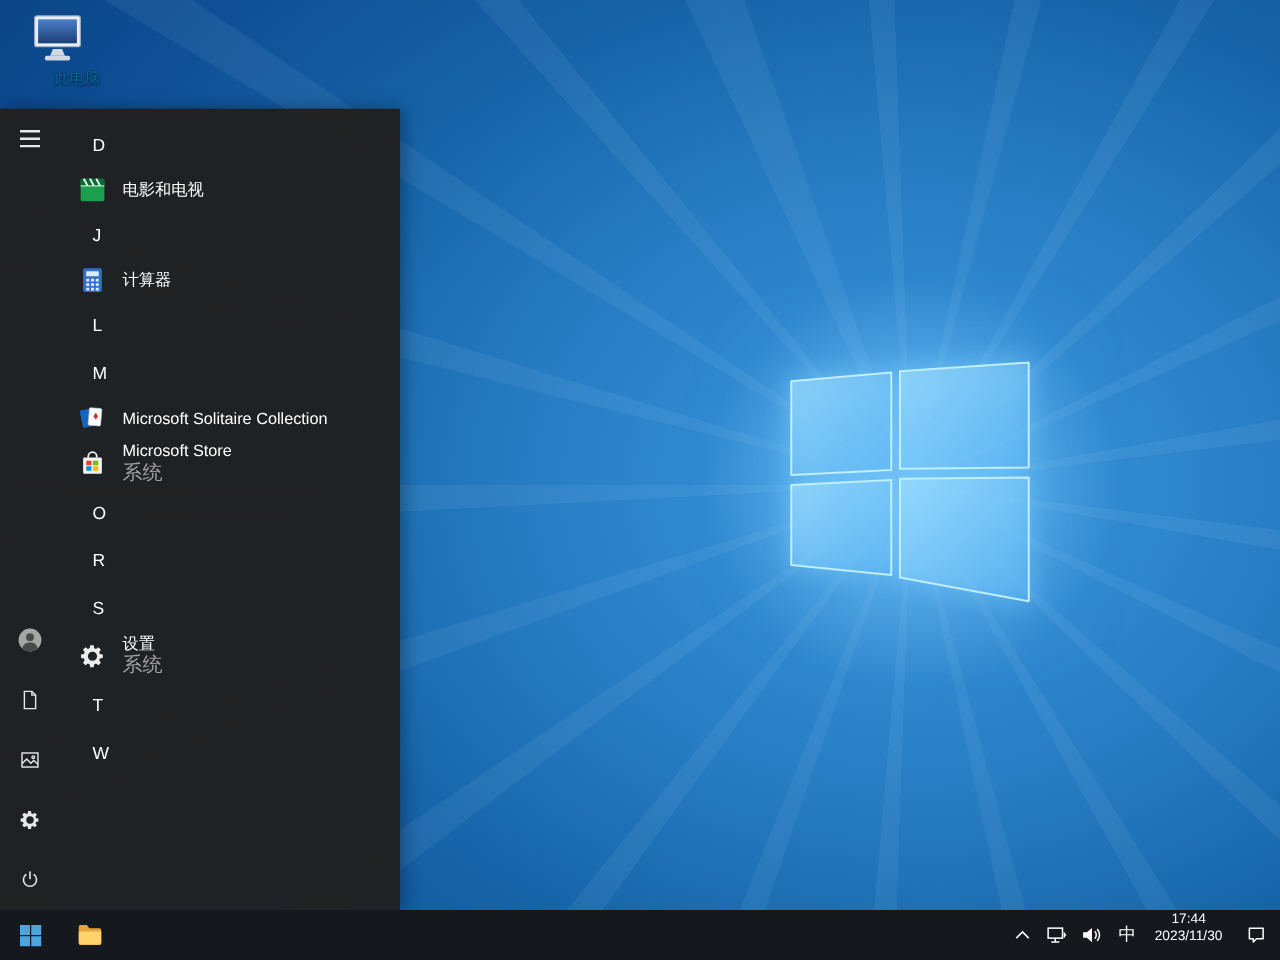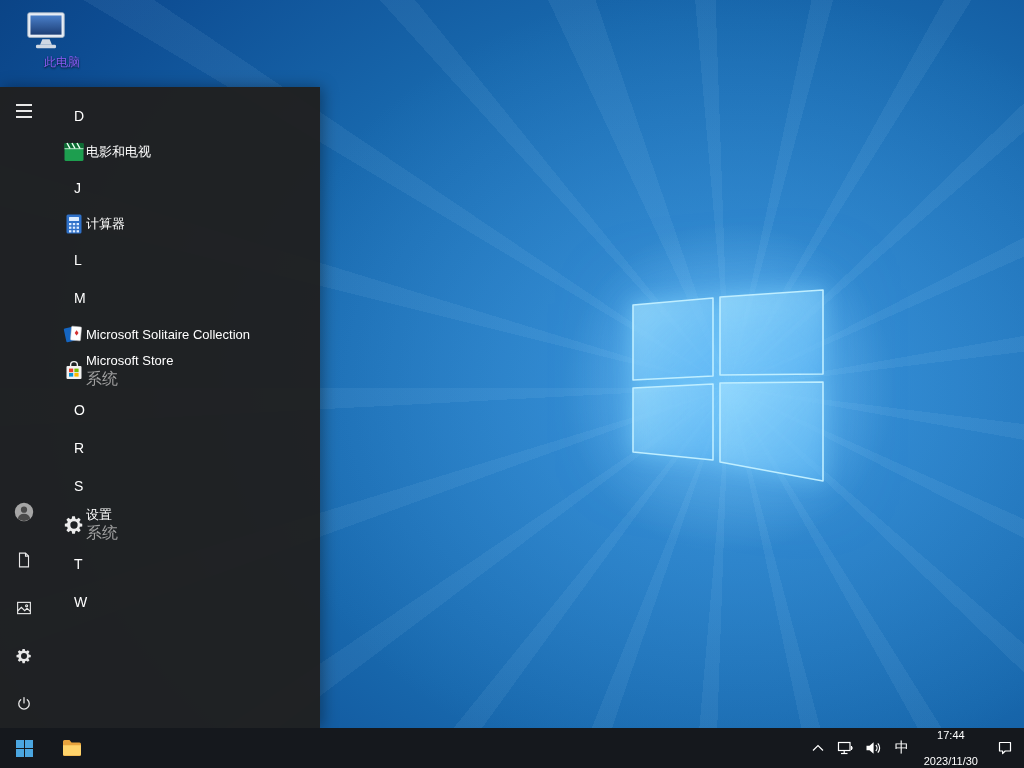--- a/index.html
+++ b/index.html
@@ -22,41 +22,41 @@
     position:absolute;left:632px;top:289px;width:192px;height:194px;
     filter:drop-shadow(0 0 10px rgba(130,215,255,.85)) drop-shadow(0 0 34px rgba(90,180,255,.55));
   }
 
   
   .desktop-icon{
     position:absolute;left:8px;top:10px;width:76px;
     display:flex;flex-direction:column;align-items:center;gap:2px;cursor:default;
   }
   .desktop-icon .label{
-    color:#8b5cf6;font-size:12px;text-shadow:0 1px 2px rgba(0,0,0,.85);text-align:right;margin-left:32px;
+    color:#0369a1;font-size:12px;text-shadow:0 1px 2px rgba(0,0,0,.85);text-align:right;margin-left:32px;
   }
 
   
   .start-menu{
     position:absolute;left:0;bottom:40px;width:320px;height:641px;
     background:rgba(32,32,32,0.97);display:flex;
     box-shadow:3px 0 14px rgba(0,0,0,.35);
     color:#fff;
   }
   .rail{width:48px;display:flex;flex-direction:column;align-items:stretch;flex:none;}
   .rail-btn{height:48px;display:flex;align-items:center;justify-content:center;cursor:pointer;}
   .rail-spacer{flex:1;}
 
   .app-list{flex:1;padding-top:10px;overflow:hidden;}
   .section-letter{
     height:38px;display:flex;align-items:center;padding-left:26px;
     font-size:14px;color:#fff;cursor:pointer;
   }
   .app-row{
-    height:34px;display:flex;align-items:center;padding-left:14px;gap:0;cursor:pointer;
+    height:34px;display:flex;align-items:center;padding-left:14px;gap:12px;cursor:pointer;
   }
   .app-row.two-line{height:40px;}
   .app-icon{width:24px;height:24px;flex:none;display:flex;align-items:center;justify-content:center;}
   .app-label{font-size:13px;color:#fff;white-space:nowrap;}
   .app-sub{font-size:16px;color:#9f9f9f;margin-top:1px;}
   .app-text{display:flex;flex-direction:column;justify-content:center;line-height:1.15;}
   .row-chevron{margin-left:auto;margin-right:16px;color:#dcdcdc;}
 
   
   .taskbar{
@@ -64,21 +64,21 @@
     background:#15181d;display:flex;align-items:stretch;z-index:5;
   }
   .tb-btn{width:48px;display:flex;align-items:center;justify-content:center;cursor:pointer;flex:none;}
   .tb-spacer{flex:1;}
   .win-flag{display:grid;grid-template-columns:8px 8px;grid-template-rows:8px 8px;gap:1px;}
   .win-flag span{background:#4ba6e0;display:block;}
   .tray{display:flex;align-items:stretch;}
   .tray-btn{display:flex;align-items:center;justify-content:center;cursor:pointer;padding:0 5px;min-width:18px;}
   .ime{color:#fff;font-size:14px;}
   .clock{
-    display:flex;flex-direction:column;align-items:center;justify-content:space-between;
+    display:flex;flex-direction:column;align-items:center;justify-content:flex-start;
     color:#fff;font-size:11px;line-height:1.3;padding:0 8px;cursor:pointer;
   }
 </style>
 </head>
 <body>
 
 <div class="screen">
 
   <div class="wallpaper">
     <svg class="win-logo" viewBox="0 0 192 194">

